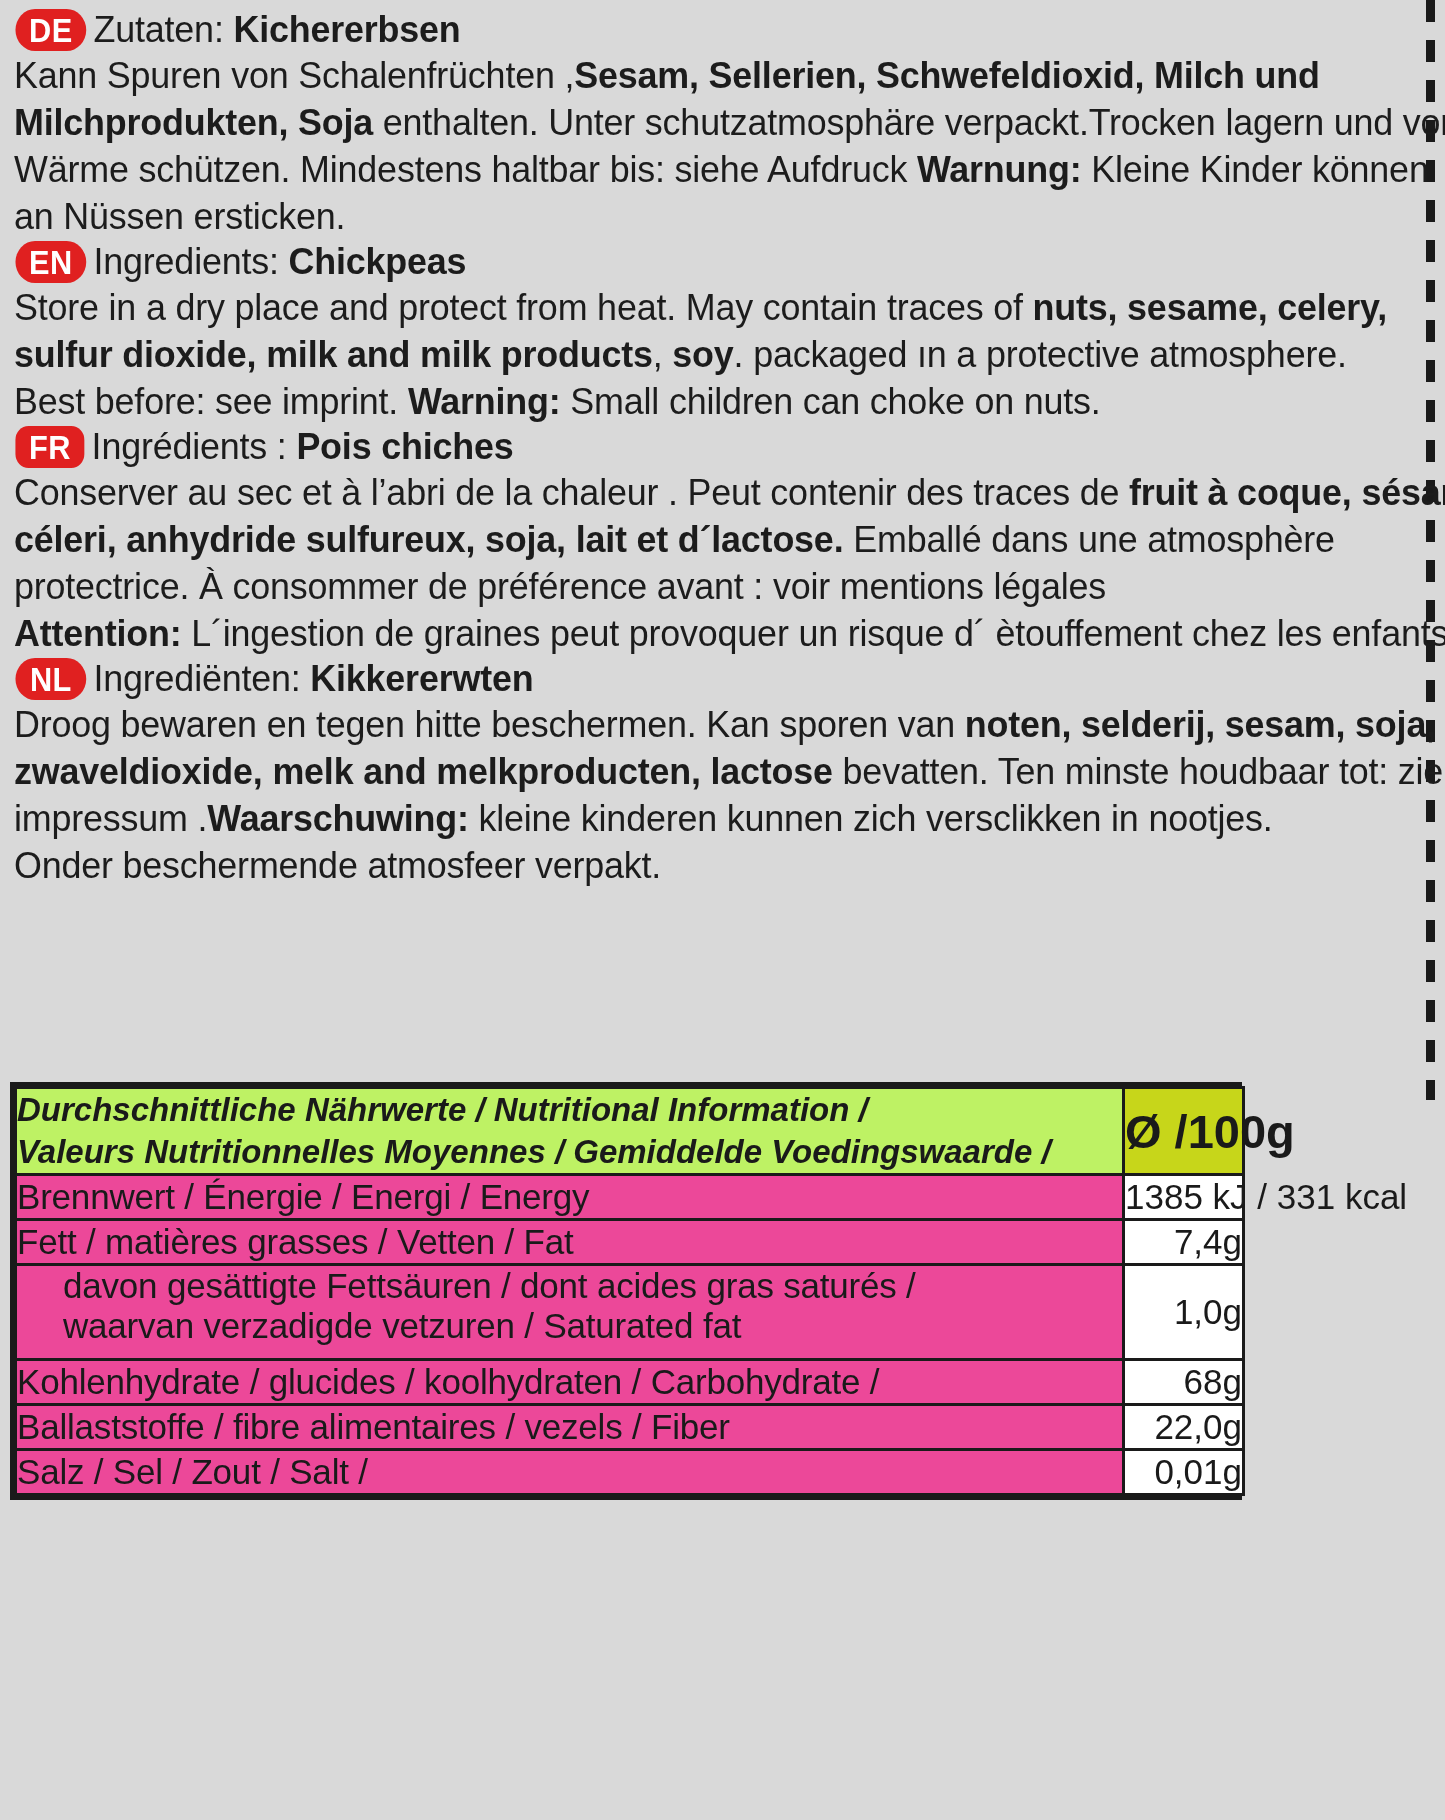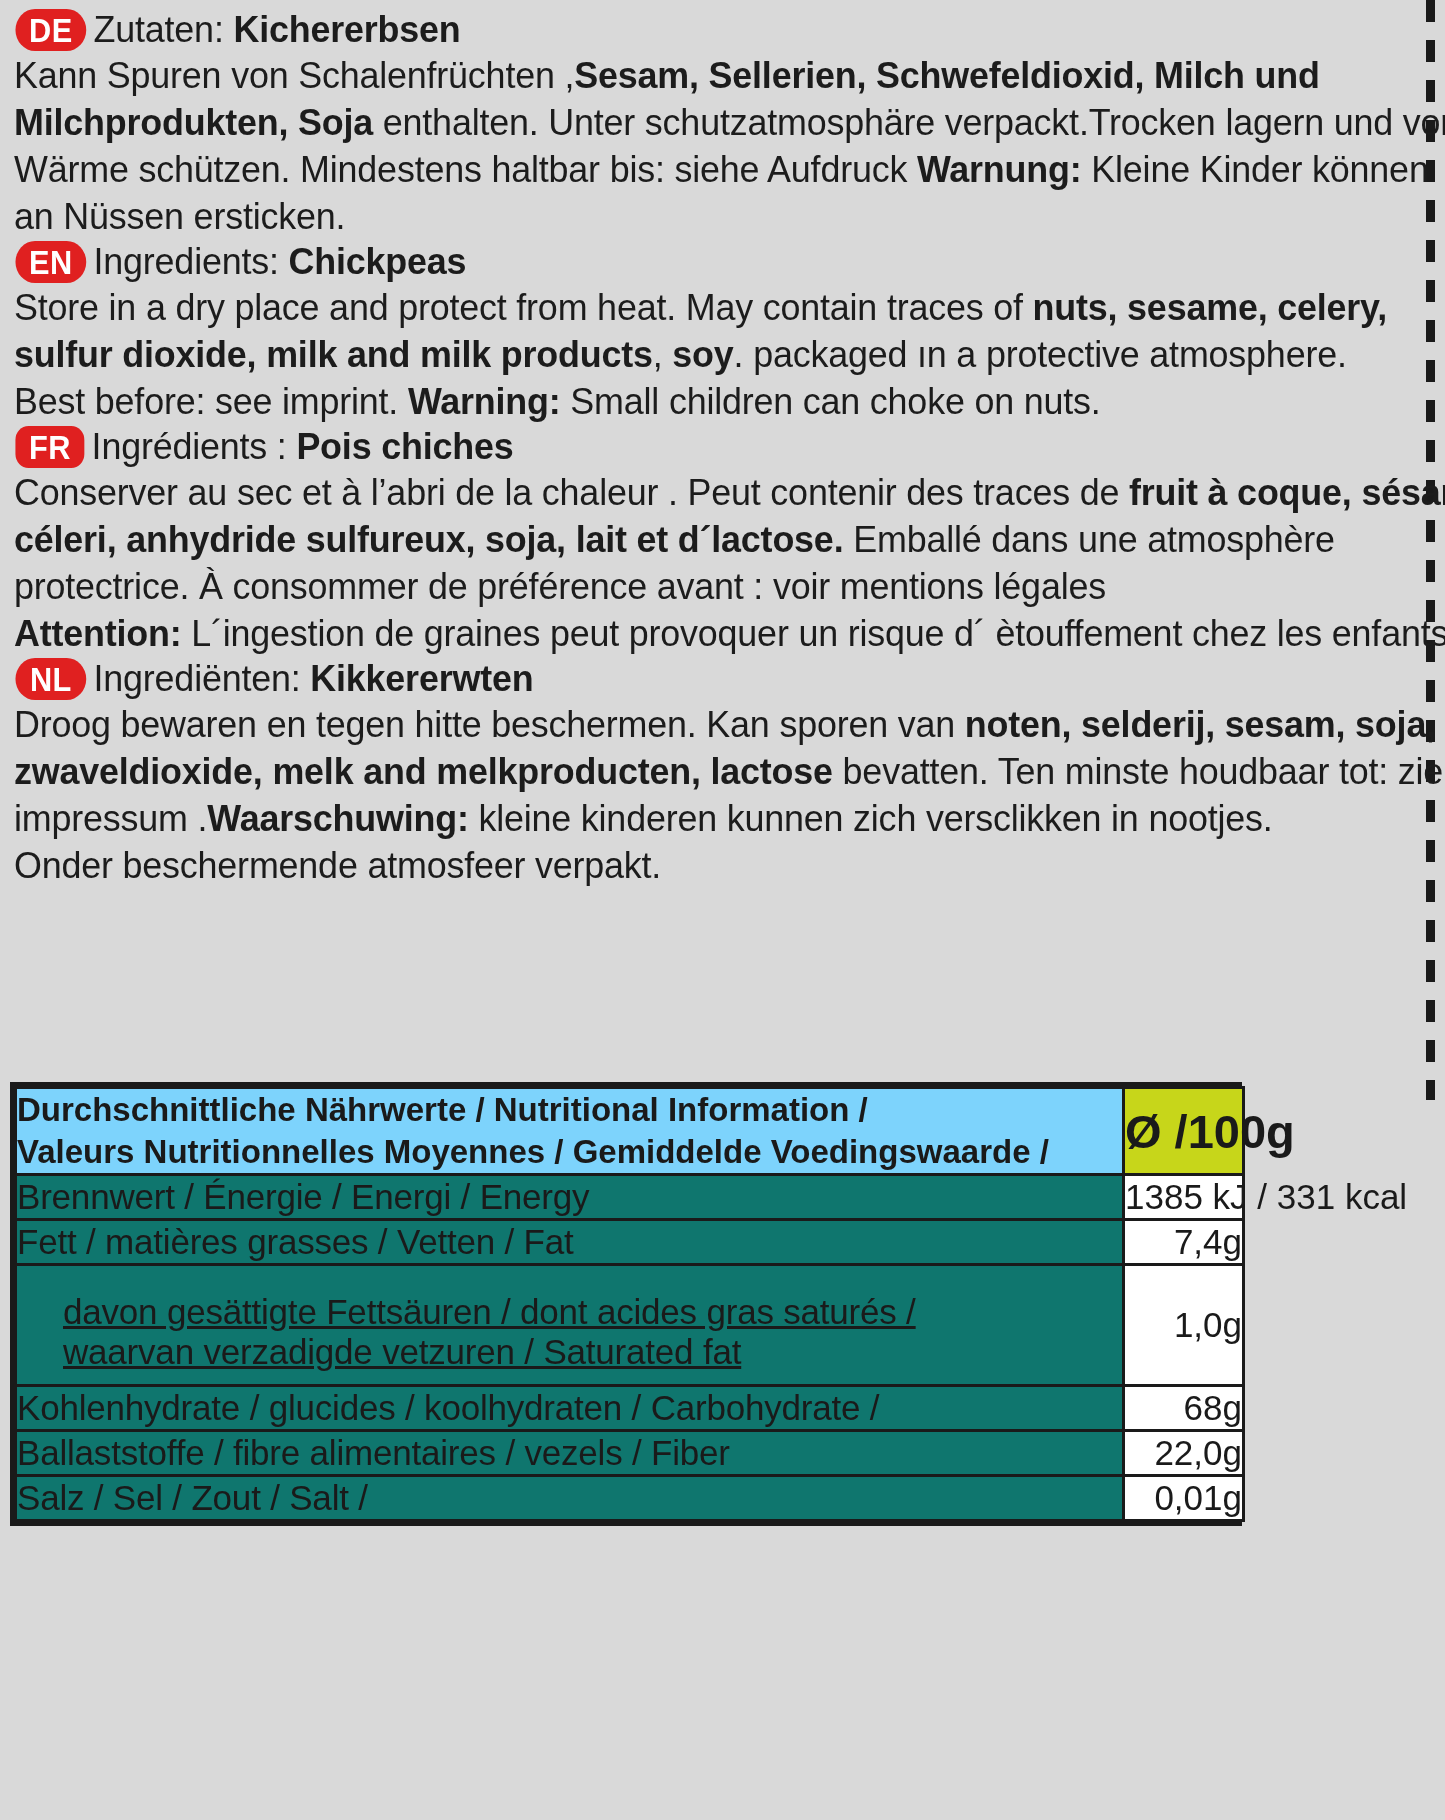--- a/index.html
+++ b/index.html
@@ -105,48 +105,49 @@
   .nutri col.c2 { width: 120px; }
 
   .nutri th, .nutri td {
     border: 3px solid #1a1a1a;
     padding: 0;
     color: #1a1a1a;
     vertical-align: middle;
   }
 
   .hdr-cell {
-    background: #7dd3fc;
+    background: #bef264;
     font-weight: bold;
     font-size: 33px;
     line-height: 42px;
     padding: 9px 0 9px 14px;
     text-align: left;
     white-space: pre-line;
+    font-style: italic;
   }
 
   .hdr-per {
     background: #c7d61a;
     font-weight: bold;
     font-size: 47px;
     text-align: center;
     padding: 4px 6px;
     white-space: nowrap;
   }
 
   .row-label {
-    background: #0f766e;
+    background: #ec4899;
     font-size: 35px;
     line-height: 42px;
     padding: 9px 0 11px 14px;
     white-space: pre-line;
     letter-spacing: -0.2px;
   }
 
-  .row-label.indent { padding-left: 46px; line-height: 40px; padding-top: 26px; padding-bottom: 12px; text-decoration: underline; }
+  .row-label.indent { padding-left: 46px; line-height: 40px; padding-top: 0; padding-bottom: 12px; }
 
   .row-value {
     background: #ffffff;
     font-size: 35px;
     line-height: 40px;
     text-align: right;
     padding: 8px 6px;
     white-space: nowrap;
   }
 </style>

